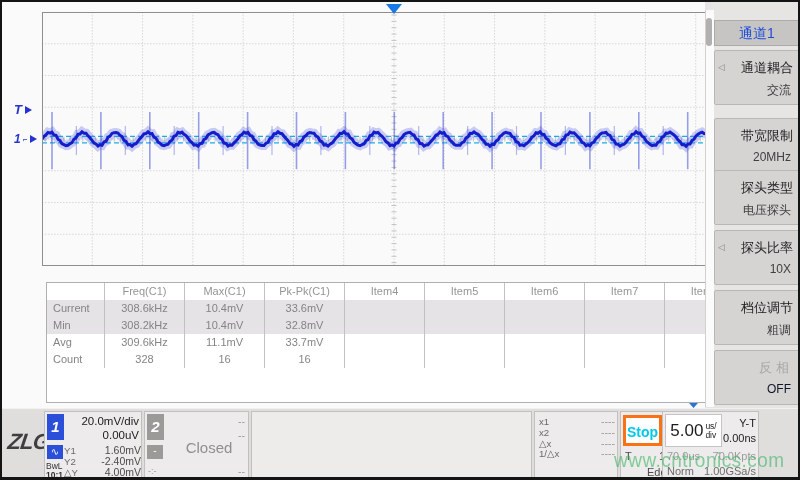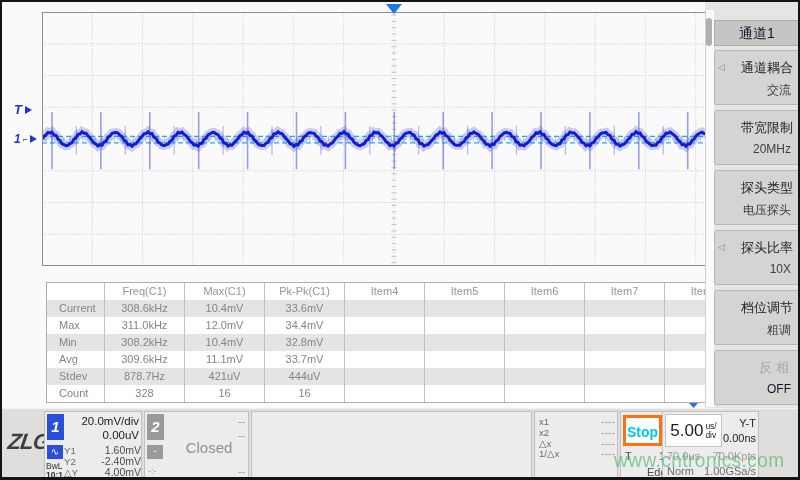--- a/index.html
+++ b/index.html
@@ -20,30 +20,30 @@
   .c-marker .txt{font-size:12px;}
   .gnd{font-size:8px;font-weight:normal;margin-left:-1px;}
   .dn-arrow{left:683px;top:391px;}
 
   
   #meas-table{position:absolute;left:44px;top:280px;width:661px;height:119px;background:#fff;
     border:1px solid #b1aeae;overflow:hidden;font-size:11px;color:#848484;}
   .mt-row{display:flex;width:700px;height:17px;line-height:17px;}
   .mt-row.shade{background:#e6e3e6;}
   .mt-cell{box-sizing:border-box;border-right:1px solid #c3c0c3;text-align:center;overflow:hidden;white-space:nowrap;}
-  .mt-cell.lab{width:58px;text-align:left;padding-left:12px;}
+  .mt-cell.lab{width:58px;text-align:left;padding-left:6px;}
   .mt-cell.val{width:80px;}
   .mt-head{color:#959595;}
 
   
   .side-bg{left:703px;top:0;width:97px;height:406px;background:#e7e4e4;}
   .side-scroll{left:703px;top:8px;width:8px;height:397px;background:#fbfbfb;border-left:1px solid #d2cfcf;}
   .side-thumb{left:704px;top:16px;width:6px;height:28px;background:#b2afaf;border-radius:3px;}
   .side-title{left:712px;top:18px;width:86px;height:26px;background:#c7c4c4;border:1px solid #adaaaa;
-    box-sizing:border-box;text-align:center;line-height:24px;font-size:14px;color:#0f172a;}
+    box-sizing:border-box;text-align:center;line-height:24px;font-size:14px;color:#1d4ed8;}
   .menu-item{position:absolute;left:712px;width:86px;height:55px;background:#d6d3d3;
     border:1px solid #b9b6b6;border-radius:2px;box-sizing:border-box;}
   .mi-label{position:absolute;top:8px;right:6px;font-size:13px;color:#222;}
   .mi-value{position:absolute;top:31px;right:8px;font-size:12px;color:#404040;}
   .mi-arrow{position:absolute;left:3px;top:11px;font-size:9px;color:#8b8888;}
   .menu-item.disabled .mi-label{color:#a9a7a7;letter-spacing:4px;}
   .menu-item.disabled .mi-value{color:#0f172a;}
 
   
   .bbar{left:0;top:406px;width:796px;height:71px;background:#e0dddd;border-top:1px solid #f2f1f1;}
@@ -306,58 +306,36 @@
         <div class="mt-cell lab">Current</div>
         <div class="mt-cell val">308.6kHz</div>
         <div class="mt-cell val">10.4mV</div>
         <div class="mt-cell val">33.6mV</div>
         <div class="mt-cell val"></div>
         <div class="mt-cell val"></div>
         <div class="mt-cell val"></div>
         <div class="mt-cell val"></div>
         <div class="mt-cell val"></div>
       </div>
-      <div class="mt-row">
-        <div class="mt-cell lab">Max</div>
-        <div class="mt-cell val">311.0kHz</div>
-        <div class="mt-cell val">12.0mV</div>
-        <div class="mt-cell val">34.4mV</div>
-        <div class="mt-cell val"></div>
-        <div class="mt-cell val"></div>
-        <div class="mt-cell val"></div>
-        <div class="mt-cell val"></div>
-        <div class="mt-cell val"></div>
-      </div>
       <div class="mt-row shade">
         <div class="mt-cell lab">Min</div>
         <div class="mt-cell val">308.2kHz</div>
         <div class="mt-cell val">10.4mV</div>
         <div class="mt-cell val">32.8mV</div>
         <div class="mt-cell val"></div>
         <div class="mt-cell val"></div>
         <div class="mt-cell val"></div>
         <div class="mt-cell val"></div>
         <div class="mt-cell val"></div>
       </div>
       <div class="mt-row">
         <div class="mt-cell lab">Avg</div>
         <div class="mt-cell val">309.6kHz</div>
         <div class="mt-cell val">11.1mV</div>
         <div class="mt-cell val">33.7mV</div>
-        <div class="mt-cell val"></div>
-        <div class="mt-cell val"></div>
-        <div class="mt-cell val"></div>
-        <div class="mt-cell val"></div>
-        <div class="mt-cell val"></div>
-      </div>
-      <div class="mt-row shade">
-        <div class="mt-cell lab">Stdev</div>
-        <div class="mt-cell val">878.7Hz</div>
-        <div class="mt-cell val">421uV</div>
-        <div class="mt-cell val">444uV</div>
         <div class="mt-cell val"></div>
         <div class="mt-cell val"></div>
         <div class="mt-cell val"></div>
         <div class="mt-cell val"></div>
         <div class="mt-cell val"></div>
       </div>
       <div class="mt-row">
         <div class="mt-cell lab">Count</div>
         <div class="mt-cell val">328</div>
         <div class="mt-cell val">16</div>
@@ -373,21 +351,21 @@
   <div class="side-bg abs"></div>
   <div class="side-scroll abs"></div>
   <div class="side-thumb abs"></div>
   <div class="side-title abs">通道1</div>
   <div id="sidebar-items">
       <div class="menu-item" style="top:48px;">
         <div class="mi-arrow">◁</div>
         <div class="mi-label">通道耦合</div>
         <div class="mi-value">交流</div>
       </div>
-      <div class="menu-item" style="top:108px;">
+      <div class="menu-item" style="top:116px;">
         <div class="mi-label">带宽限制</div>
         <div class="mi-value">20MHz</div>
       </div>
       <div class="menu-item" style="top:168px;">
         <div class="mi-label">探头类型</div>
         <div class="mi-value">电压探头</div>
       </div>
       <div class="menu-item" style="top:228px;">
         <div class="mi-arrow">◁</div>
         <div class="mi-label">探头比率</div>

